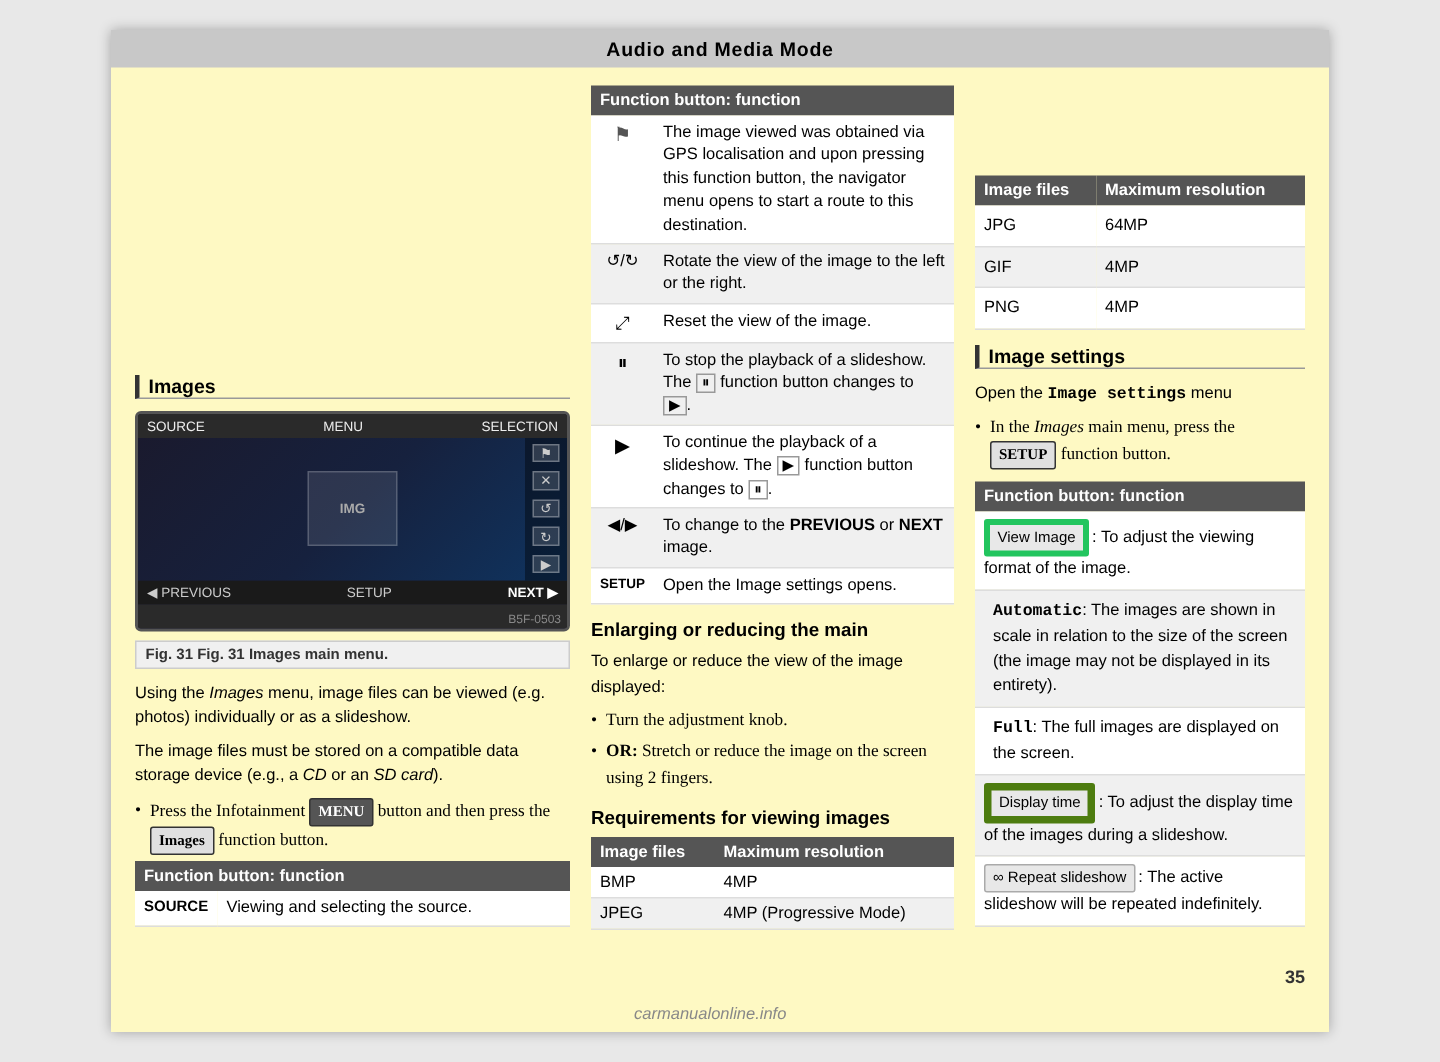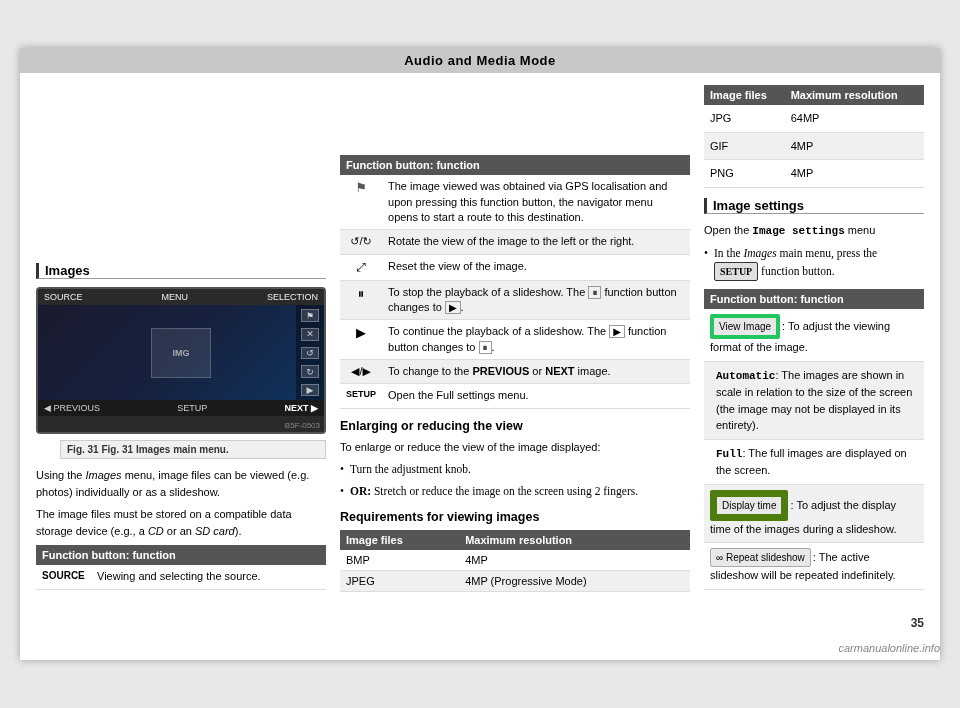--- a/index.html
+++ b/index.html
@@ -7,22 +7,22 @@
       font-family: Arial, sans-serif;
       font-size: 12px;
       background: #e8e8e8;
       display: flex;
       justify-content: center;
       align-items: center;
       min-height: 708px;
       width: 960px;
     }
     .page {
-      width: 920px;
-      background: #ffffff;
+      width: 812px;
+      background: #fef9c3;
       padding: 0;
       box-shadow: 0 0 8px rgba(0,0,0,0.3);
     }
     .header-bar {
       background: #c8c8c8;
       text-align: center;
       padding: 5px 0;
       font-weight: bold;
       font-size: 13px;
       letter-spacing: 0.5px;
@@ -116,21 +116,20 @@
       font-weight: bold;
     }
     .fig-caption {
       font-size: 10px;
       color: #333;
       margin-bottom: 8px;
       text-align: left;
       background: #f0f0f0;
       padding: 3px 6px;
       border: 1px solid #ccc;
-      margin-left: 24px;
     }
     .fig-caption span { font-weight: bold; }
     
     .body-text {
       font-size: 11px;
       line-height: 1.5;
       margin-bottom: 6px;
     }
     .body-text i { font-style: italic; }
     .bullet-item {
@@ -192,21 +191,21 @@
       display: inline-block;
       border: 4px solid #22c55e;
       background: #e8e8e8;
       padding: 1px 5px;
       font-size: 10px;
       border-radius: 2px;
       margin-right: 2px;
     }
     .display-time-badge {
       display: inline-block;
-      border: 7px solid #4d7c0f;
+      border: 5px solid #4d7c0f;
       background: #e8e8e8;
       padding: 1px 5px;
       font-size: 10px;
       border-radius: 2px;
       margin-right: 2px;
     }
     .repeat-badge {
       display: inline-block;
       border: 1px solid #aaa;
       background: #e8e8e8;
@@ -249,24 +248,24 @@
     }
     
     .page-number {
       text-align: right;
       padding: 4px 16px 8px 0;
       font-size: 12px;
       font-weight: bold;
       color: #333;
     }
     .watermark {
-      text-align: right;
+      text-align: center;
       font-size: 11px;
       color: #888;
-      padding: 4px 0 6px 0;
+      padding: 4px 13px 6px 0;
       font-style: italic;
     }
     .setup-badge {
       display: inline-block;
       border: 1px solid #333;
       background: #e0e0e0;
       padding: 1px 5px;
       font-size: 10px;
       font-weight: bold;
       border-radius: 2px;
@@ -369,20 +368,21 @@
           <span style="color:#888;font-size:8px;">B5F-0503</span>
         </div>
       </div>
 
       <div class="fig-caption">
         <span style="font-weight:bold;">Fig. 31</span>&nbsp;<span>Fig. 31  Images main menu.</span>
       </div>
 
       <p class="body-text">Using the <i>Images</i> menu, image files can be viewed (e.g. photos) individually or as a slideshow.</p>
       <p class="body-text">The image files must be stored on a compatible data storage device (e.g., a <i>CD</i> or an <i>SD card</i>).</p>
+      <p class="bullet-item">Press the Infotainment <span class="menu-badge">MENU</span> button and then press the <span class="images-badge">Images</span> function button.</p>
 
       <table class="func-table">
         <thead>
           <tr>
             <th colspan="2">Function button: function</th>
           </tr>
         </thead>
         <tbody>
           <tr>
             <td style="font-weight:bold;font-size:10px;width:55px;">SOURCE</td>
@@ -420,26 +420,26 @@
           <tr>
             <td class="icon-cell"><span class="play-icon">▶</span></td>
             <td>To continue the playback of a slideshow. The <span style="border:1px solid #999;padding:0 3px;font-size:10px;">▶</span> function button changes to <span style="border:1px solid #999;padding:0 3px;font-size:10px;">⏸</span>.</td>
           </tr>
           <tr>
             <td class="icon-cell" style="font-size:11px;">◀/▶</td>
             <td>To change to the <b>PREVIOUS</b> or <b>NEXT</b> image.</td>
           </tr>
           <tr>
             <td class="icon-cell" style="font-size:9px;font-weight:bold;">SETUP</td>
-            <td>Open the Full settings menu.</td>
+            <td>Open the Image settings opens.</td>
           </tr>
         </tbody>
       </table>
 
-      <div class="sub-section-title">Enlarging or reducing the view</div>
+      <div class="sub-section-title">Enlarging or reducing the main</div>
       <p class="body-text">To enlarge or reduce the view of the image displayed:</p>
       <p class="bullet-item">Turn the adjustment knob.</p>
       <p class="bullet-item"><b>OR:</b> Stretch or reduce the image on the screen using 2 fingers.</p>
 
       <div class="sub-section-title" style="margin-top:10px;">Requirements for viewing images</div>
       <table class="req-table">
         <thead>
           <tr>
             <th>Image files</th>
             <th>Maximum resolution</th>

